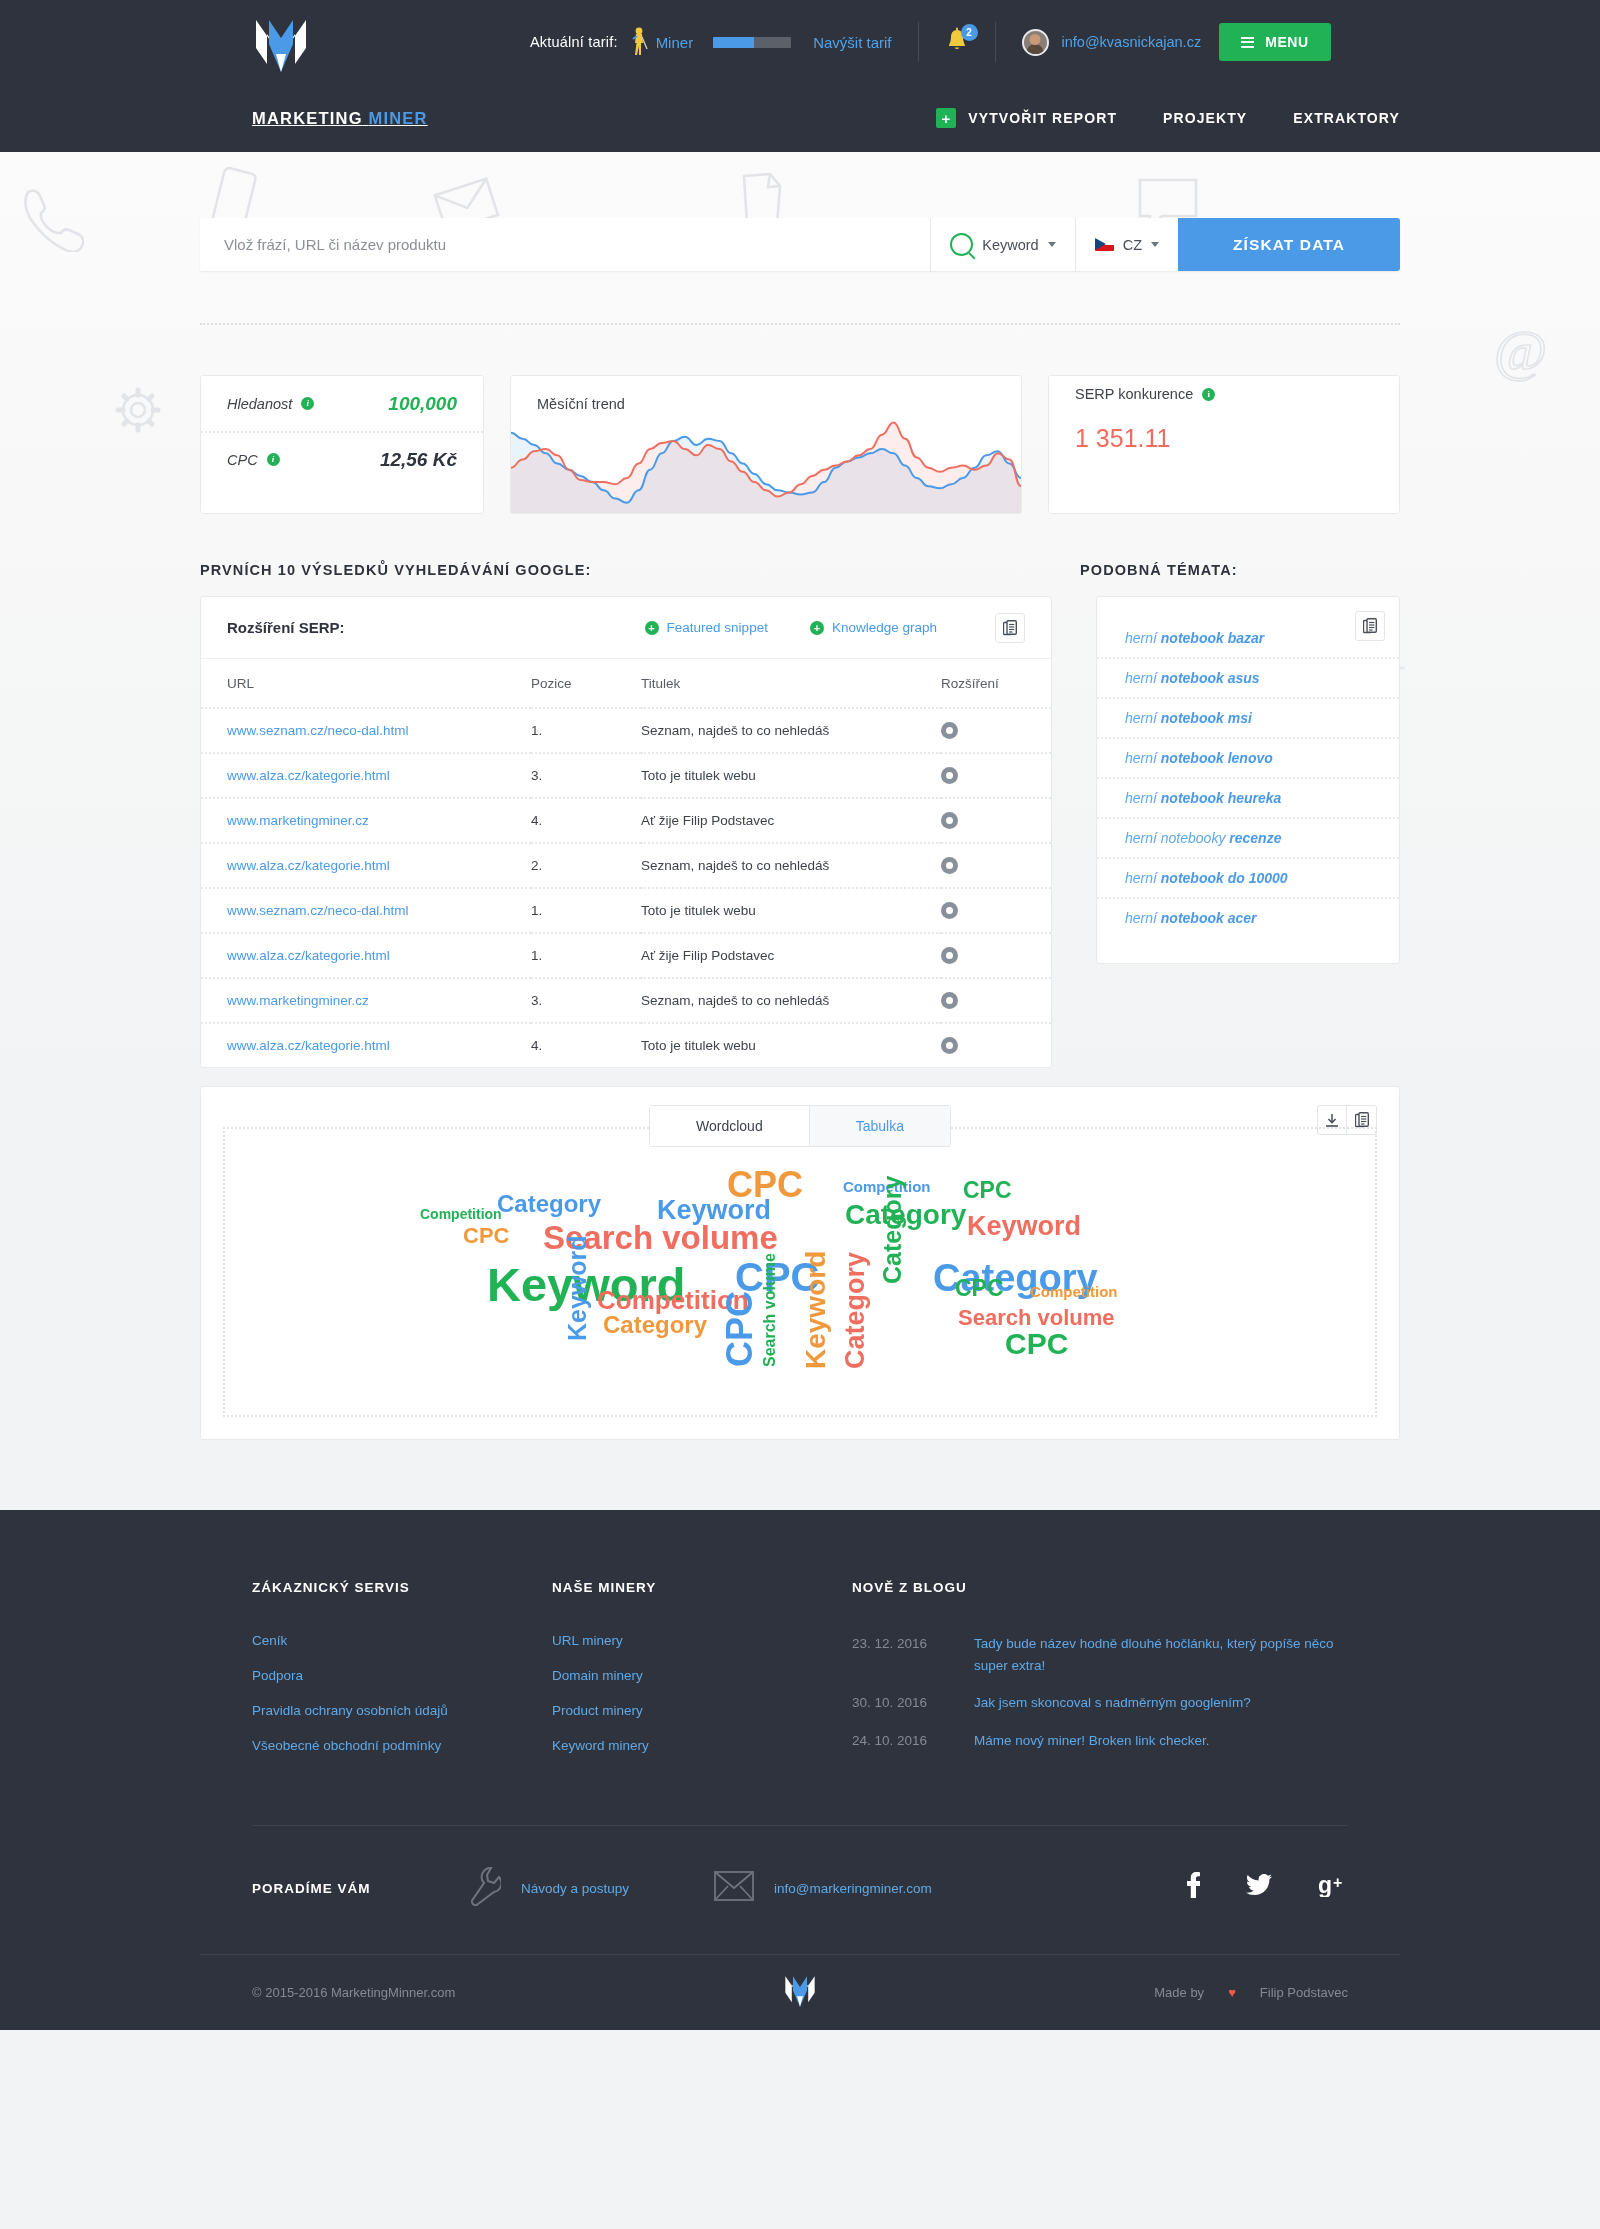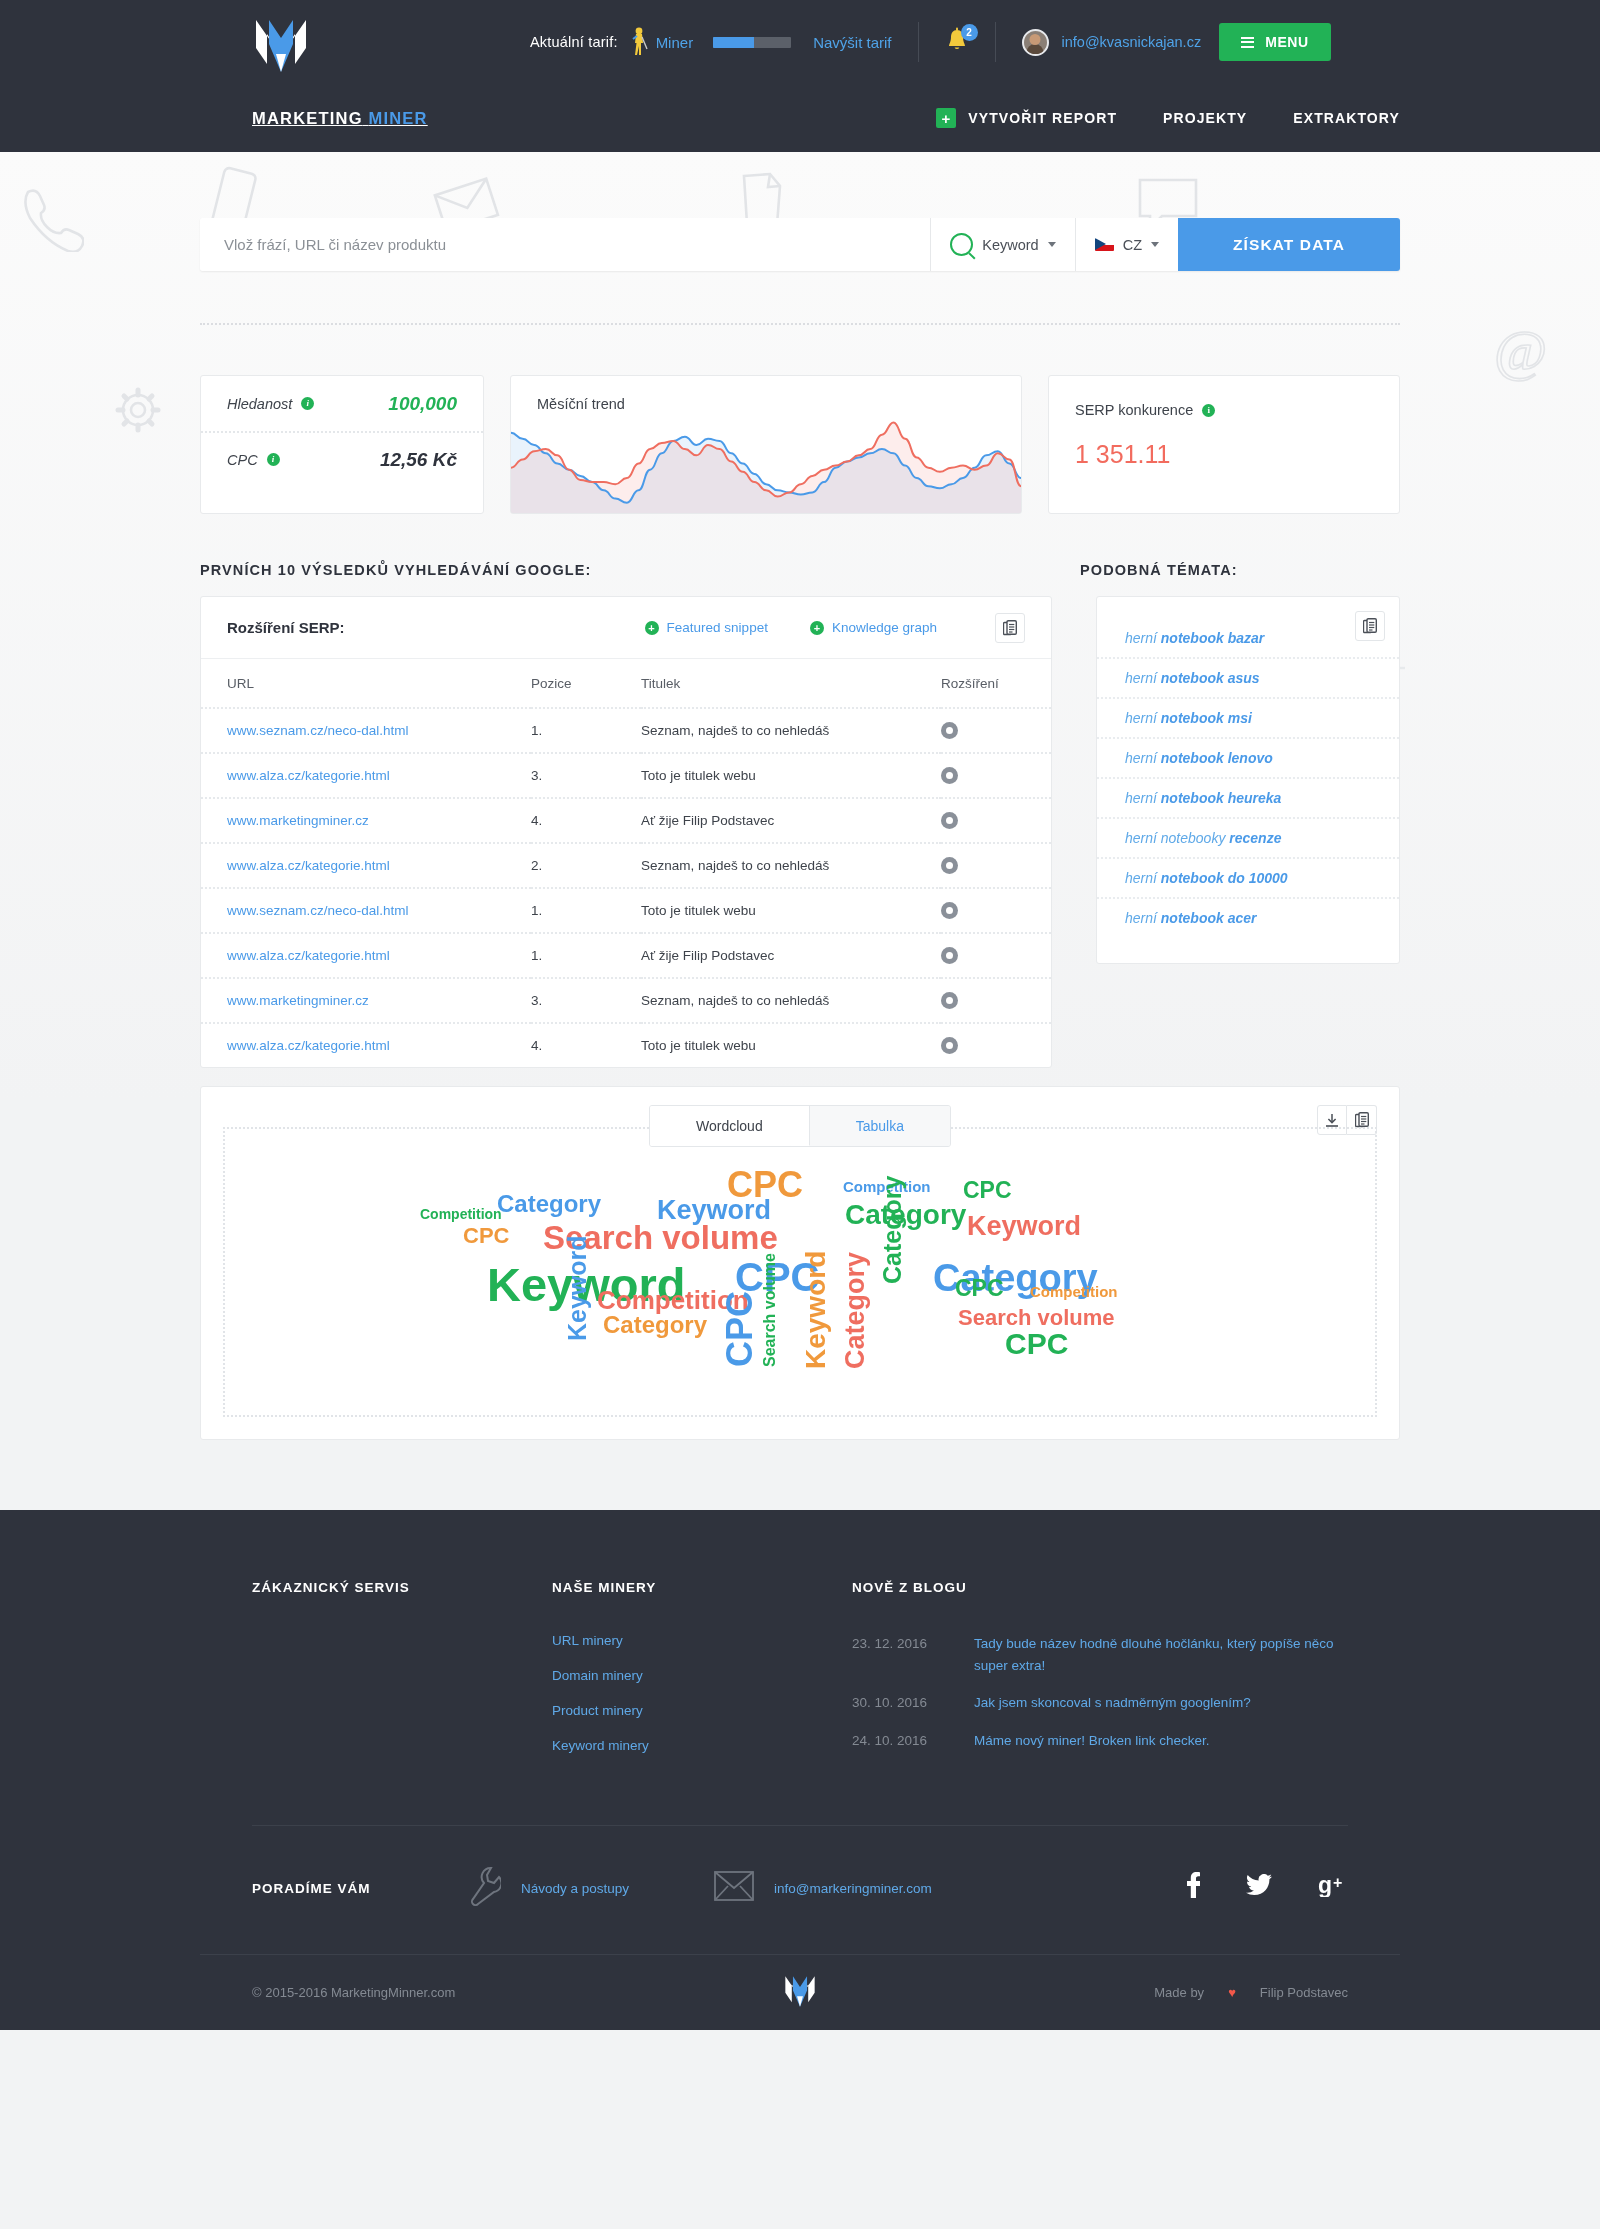--- a/index.html
+++ b/index.html
@@ -221,21 +221,21 @@
     text-align: center; font-family: "Liberation Serif", serif;
   }
   .stat-val { margin-left: auto; font-size: 19px; font-weight: bold; }
   .stat-val.green { color: #22b256; }
   .stat-val.dark { color: #2f333d; }
 
   .card-trend { width: 512px; position: relative; overflow: hidden; }
   .trend-title { position: absolute; left: 26px; top: 20px; font-size: 14.5px; color: #3e434b; }
   .trend-svg { display: block; width: 100%; height: 100%; }
 
-  .card-serp { flex: 1; padding: 26px 26px; position: relative; overflow: hidden; }
+  .card-serp { flex: 1; padding: 10px 26px; position: relative; overflow: hidden; }
   .serp-label { font-size: 14.5px; color: #3e434b; display: flex; align-items: center; gap: 9px; }
   .serp-val { margin-top: 22px; font-size: 25px; font-weight: normal; color: #f26b5e; }
 
   
   .sec-title {
     font-size: 14.5px; font-weight: bold; letter-spacing: 1.1px;
     color: #2f333d; text-transform: uppercase;
   }
 
   .cols { display: flex; gap: 44px; margin-top: 18px; align-items: flex-start; }
@@ -751,20 +751,26 @@
   </div>
   <div style="height:60px;"></div>
 </div>
 
 <div class="footer">
   <div style="width:1200px; margin:0 auto;">
 
     <div class="f-cols">
       <div class="f-col-1">
         <div class="f-h">ZÁKAZNICKÝ SERVIS</div>
+        <div id="f-links-0">
+            <a class="f-link" href="#">Ceník</a>
+            <a class="f-link" href="#">Podpora</a>
+            <a class="f-link" href="#">Pravidla ochrany osobních údajů</a>
+            <a class="f-link" href="#">Všeobecné obchodní podmínky</a>
+          </div>
       </div>
       <div class="f-col-2">
         <div class="f-h">NAŠE MINERY</div>
         <div id="f-links-1">
             <a class="f-link" href="#">URL minery</a>
             <a class="f-link" href="#">Domain minery</a>
             <a class="f-link" href="#">Product minery</a>
             <a class="f-link" href="#">Keyword minery</a>
           </div>
       </div>

